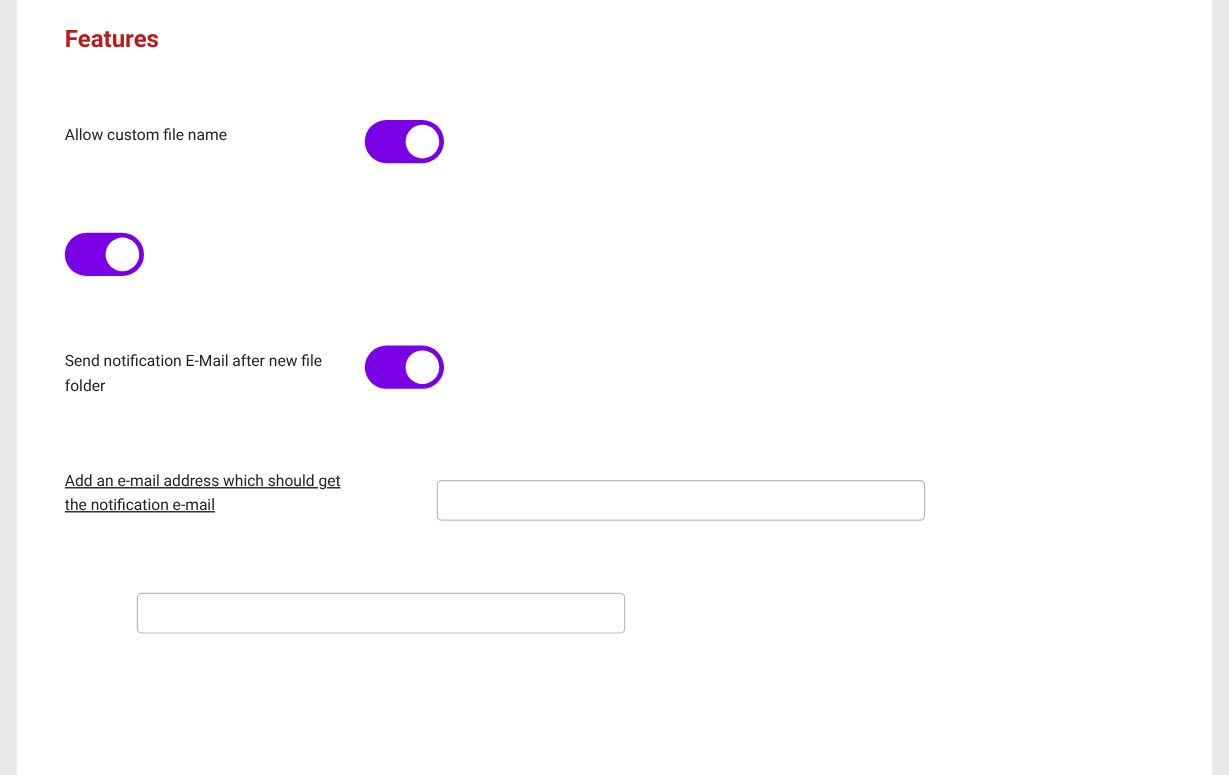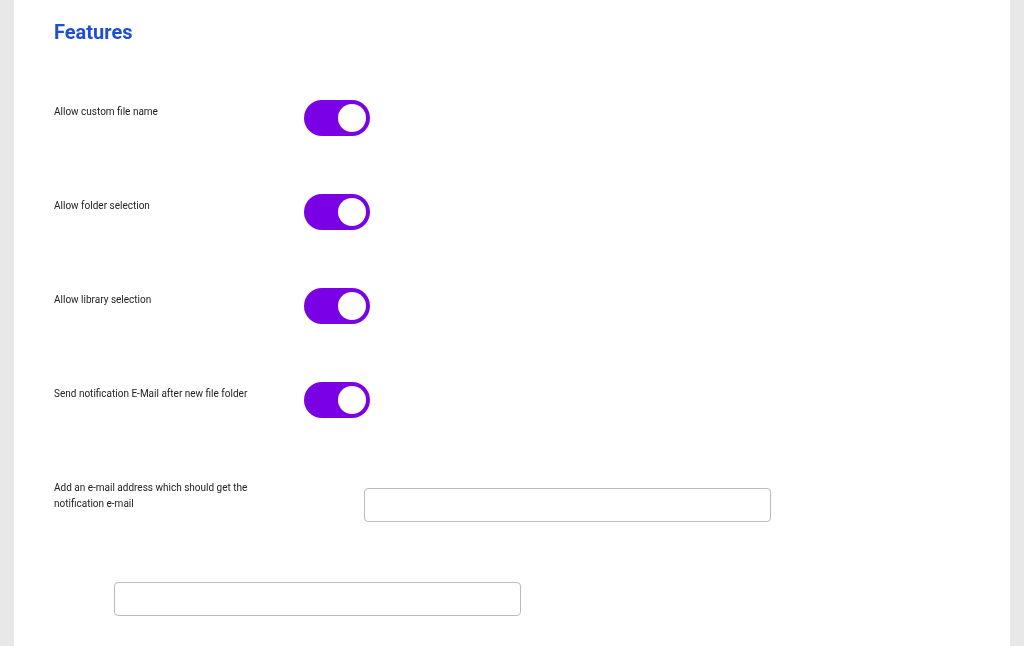--- a/index.html
+++ b/index.html
@@ -20,32 +20,32 @@
       height: 100%;
     }
     .card {
       background: #ffffff;
       height: 100%;
       padding: 20px 40px;
     }
     .section-title {
       font-size: 20px;
       font-weight: 700;
-      color: #1d4ed8;
+      color: #b91c1c;
       margin-bottom: 60px;
     }
     .form-row {
       display: flex;
       align-items: flex-start;
       margin-bottom: 58px;
     }
     .form-label {
       width: 250px;
       flex-shrink: 0;
-      font-size: 10px;
+      font-size: 13px;
       color: #222;
       line-height: 1.6;
       padding-right: 10px;
     }
     .form-control {
       flex: 0 0 auto;
     }
     .toggle {
       width: 66px;
       height: 36px;
@@ -69,20 +69,21 @@
       width: 407px;
       height: 34px;
       border: 1px solid #bbb;
       border-radius: 4px;
       padding: 6px 10px;
       font-size: 14px;
       font-family: inherit;
     }
     .form-row.input-row {
       margin-bottom: 52px;
+      text-decoration: underline;
     }
     .form-row.input-row .form-control {
       margin-left: 60px;
       margin-top: 8px;
     }
   </style>
 </head>
 <body>
 
 <div class="outer-border">
@@ -92,36 +93,27 @@
     <div class="form-row">
       <div class="form-label">Allow custom file name</div>
       <div class="form-control">
         <div class="toggle">
           <div class="toggle-knob"></div>
         </div>
       </div>
     </div>
 
     <div class="form-row">
-      <div class="form-label">Allow folder selection</div>
       <div class="form-control">
         <div class="toggle">
           <div class="toggle-knob"></div>
         </div>
       </div>
     </div>
 
-    <div class="form-row">
-      <div class="form-label">Allow library selection</div>
-      <div class="form-control">
-        <div class="toggle">
-          <div class="toggle-knob"></div>
-        </div>
-      </div>
-    </div>
 
     <div class="form-row">
       <div class="form-label">Send notification E-Mail after new file folder</div>
       <div class="form-control">
         <div class="toggle">
           <div class="toggle-knob"></div>
         </div>
       </div>
     </div>
 

